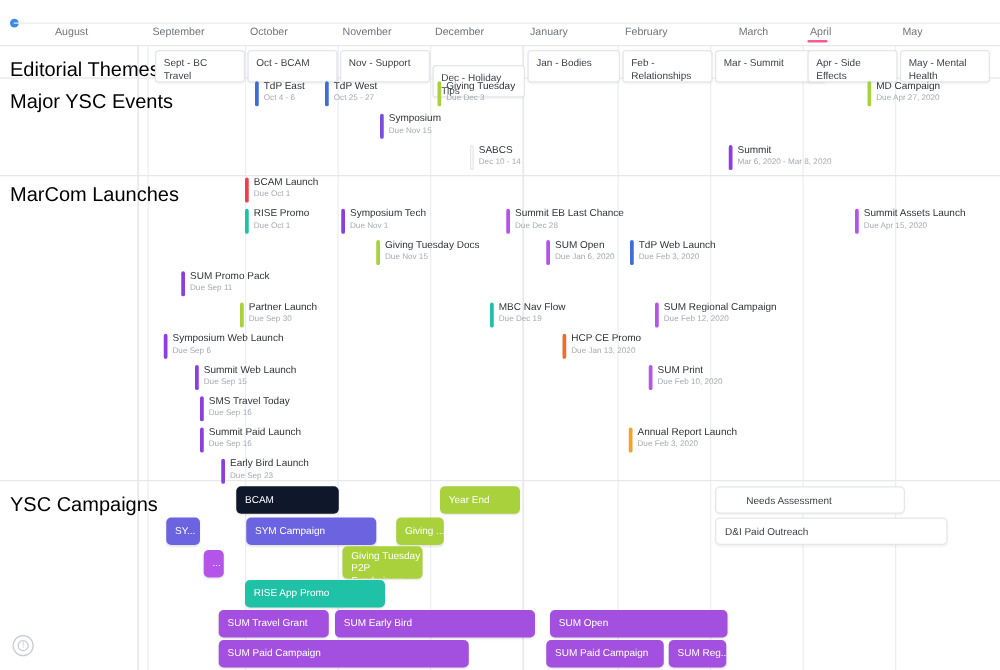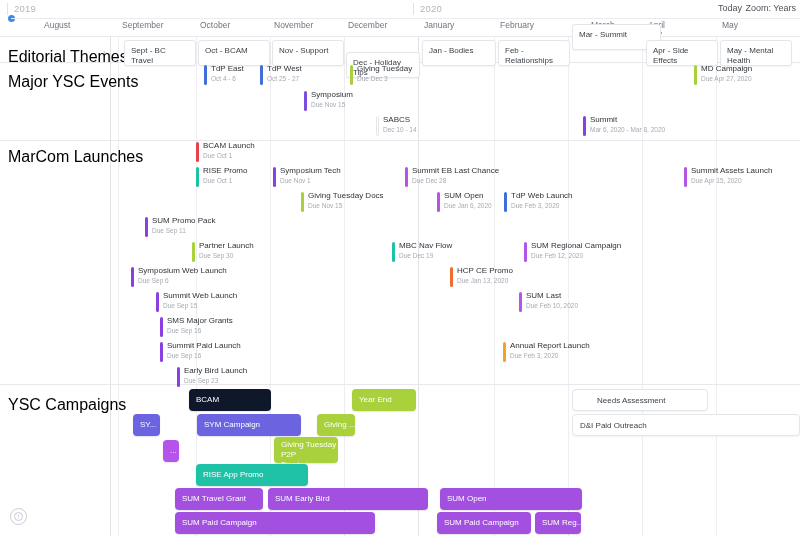--- a/index.html
+++ b/index.html
@@ -113,26 +113,20 @@
     border: 1.2px solid #c9ccd8;
     display: flex; align-items: center; justify-content: center;
     font-size: 7px; color: #c9ccd8; line-height: 8px;
   }
 </style>
 </head>
 <body>
 
 <div id="app">
 
-  <div class="topbar">
-    <div id="year-2019" class="year-label" style="left: 14px;">2019</div>
-    <div id="year-2020" class="year-label" style="left: 420px;">2020</div>
-    <div id="today-btn" class="topright">Today</div>
-    <div id="zoom-ctl" class="topright">Zoom: Years</div>
-  </div>
 
   <div class="monthrow" id="monthrow">
       <div class="month" style="left: 44px;">August</div>
       <div class="month" style="left: 122px;">September</div>
       <div class="month" style="left: 200px;">October</div>
       <div class="month" style="left: 274px;">November</div>
       <div class="month" style="left: 348px;">December</div>
       <div class="month" style="left: 424px;">January</div>
       <div class="month" style="left: 500px;">February</div>
       <div class="month" style="left: 591px;">March</div>
@@ -170,21 +164,21 @@
     </div>
   <div class="chev" id="chev-editorial" style="left:103px; top:48px;">›</div>
 
   <div id="theme-boxes">
       <div class="theme-box" style="left: 124px; top: 40px; width: 72px;">Sept - BC Travel</div>
       <div class="theme-box" style="left: 198px; top: 40px; width: 72px;">Oct - BCAM</div>
       <div class="theme-box" style="left: 272px; top: 40px; width: 72px;">Nov - Support</div>
       <div class="theme-box" style="left: 346px; top: 52px; width: 74px;">Dec - Holiday Tips</div>
       <div class="theme-box" style="left: 422px; top: 40px; width: 74px;">Jan - Bodies</div>
       <div class="theme-box" style="left: 498px; top: 40px; width: 72px;">Feb - Relationships</div>
-      <div class="theme-box" style="left: 572px; top: 24px; width: 89px;">Mar - Summit</div>
+      <div class="theme-box" style="left: 572px; top: 40px; width: 89px;">Mar - Summit</div>
       <div class="theme-box" style="left: 646px; top: 40px; width: 72px;">Apr - Side Effects</div>
       <div class="theme-box" style="left: 720px; top: 40px; width: 72px;">May - Mental Health</div>
     </div>
 
   <div id="major-events">
       <div class="ms" style="left: 204px; top: 65px;">
         <div class="stick" style="background: rgb(63, 111, 214);"></div>
         <div class="mtitle">TdP East</div>
         <div class="mdate">Oct 4 - 6</div>
       </div>
@@ -291,26 +285,26 @@
         <div class="mtitle">HCP CE Promo</div>
         <div class="mdate">Due Jan 13, 2020</div>
       </div>
       <div class="ms" style="left: 156px; top: 292px;">
         <div class="stick" style="background: rgb(139, 63, 224);"></div>
         <div class="mtitle">Summit Web Launch</div>
         <div class="mdate">Due Sep 15</div>
       </div>
       <div class="ms" style="left: 519px; top: 292px;">
         <div class="stick" style="background: rgb(180, 84, 232);"></div>
-        <div class="mtitle">SUM Last</div>
+        <div class="mtitle">SUM Print</div>
         <div class="mdate">Due Feb 10, 2020</div>
       </div>
       <div class="ms" style="left: 160px; top: 317px;">
         <div class="stick" style="background: rgb(139, 63, 224);"></div>
-        <div class="mtitle">SMS Major Grants</div>
+        <div class="mtitle">SMS Travel Today</div>
         <div class="mdate">Due Sep 16</div>
       </div>
       <div class="ms" style="left: 160px; top: 342px;">
         <div class="stick" style="background: rgb(139, 63, 224);"></div>
         <div class="mtitle">Summit Paid Launch</div>
         <div class="mdate">Due Sep 16</div>
       </div>
       <div class="ms" style="left: 503px; top: 342px;">
         <div class="stick" style="background: rgb(240, 163, 42);"></div>
         <div class="mtitle">Annual Report Launch</div>
@@ -319,25 +313,25 @@
       <div class="ms" style="left: 177px; top: 367px;">
         <div class="stick" style="background: rgb(139, 63, 224);"></div>
         <div class="mtitle">Early Bird Launch</div>
         <div class="mdate">Due Sep 23</div>
       </div>
     </div>
 
   <div id="campaigns">
       <div class="pill" style="left: 189px; top: 389px; width: 82px; background: #0f172a;">BCAM</div>
       <div class="pill" style="left: 352px; top: 389px; width: 64px; background: rgb(168, 209, 59);">Year End</div>
-      <div class="pill ghost" style="left: 572px; top: 389px; width: 136px; padding-left: 24px;">Needs Assessment</div>
+      <div class="pill ghost" style="left: 572px; top: 389px; width: 152px; padding-left: 24px;">Needs Assessment</div>
       <div class="pill" style="left: 133px; top: 414px; width: 27px; background: rgb(108, 99, 224);">SY...</div>
       <div class="pill" style="left: 197px; top: 414px; width: 104px; background: rgb(108, 99, 224);">SYM Campaign</div>
       <div class="pill" style="left: 317px; top: 414px; width: 38px; background: rgb(168, 209, 59);">Giving ...</div>
-      <div class="pill ghost" style="left: 572px; top: 414px; width: 228px;">D&amp;I Paid Outreach</div>
+      <div class="pill ghost" style="left: 572px; top: 414px; width: 186px;">D&amp;I Paid Outreach</div>
       <div class="pill" style="left: 163px; top: 440px; width: 16px; background: rgb(180, 84, 232);">...</div>
       <div class="pill two" style="left: 274px; top: 437px; width: 64px; background: rgb(168, 209, 59);">Giving Tuesday P2P Fundraisers</div>
       <div class="pill" style="left: 196px; top: 464px; width: 112px; background: rgb(31, 194, 166);">RISE App Promo</div>
       <div class="pill" style="left: 175px; top: 488px; width: 88px; background: rgb(163, 79, 224);">SUM Travel Grant</div>
       <div class="pill" style="left: 268px; top: 488px; width: 160px; background: rgb(163, 79, 224);">SUM Early Bird</div>
       <div class="pill" style="left: 440px; top: 488px; width: 142px; background: rgb(163, 79, 224);">SUM Open</div>
       <div class="pill" style="left: 175px; top: 512px; width: 200px; background: rgb(163, 79, 224);">SUM Paid Campaign</div>
       <div class="pill" style="left: 437px; top: 512px; width: 94px; background: rgb(163, 79, 224);">SUM Paid Campaign</div>
       <div class="pill" style="left: 535px; top: 512px; width: 46px; background: rgb(163, 79, 224);">SUM Reg...</div>
     </div>

